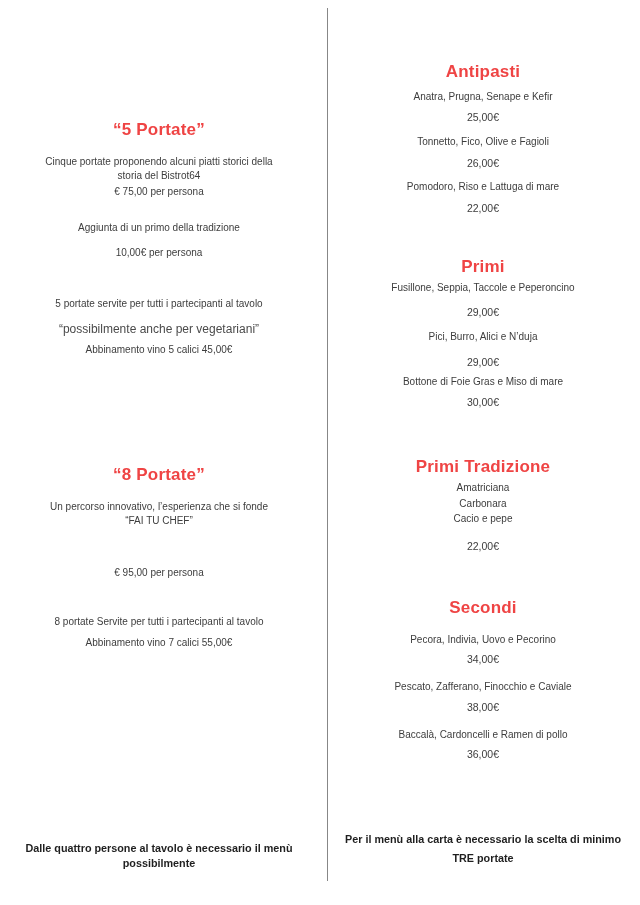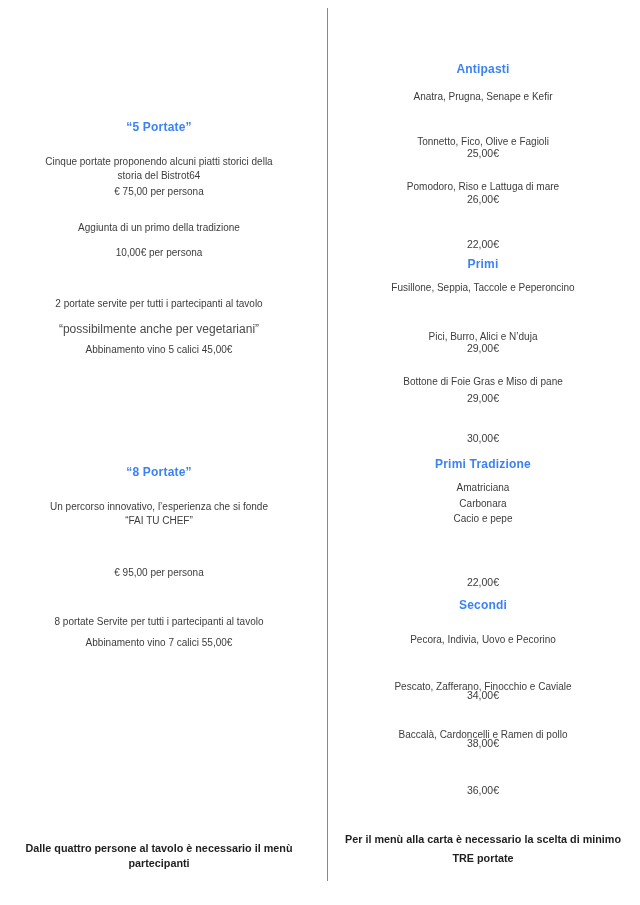--- a/index.html
+++ b/index.html
@@ -8,23 +8,23 @@
     height: 905px;
     background: #ffffff;
     font-family: "Liberation Sans", sans-serif;
     color: #3d3d3d;
     position: relative;
     overflow: hidden;
   }
   .abs { position: absolute; text-align: center; }
   .lcol { left: 0; width: 318px; }
   .rcol { left: 332px; width: 302px; }
-  .h  { font-weight: bold; color: #3b82f6; font-size: 12px; letter-spacing: 0.2px; }
+  .h  { font-weight: bold; color: #ef4444; font-size: 17px; letter-spacing: 0.2px; }
   .t  { font-size: 10px; line-height: 14px; }
-  .p  { font-size: 10.5px; margin-top: 36px; }
+  .p  { font-size: 10.5px; }
   .sm { font-size: 12px; color: #4a4a4a; }
   .b  { font-weight: bold; color: #1f1f1f; font-size: 10.8px; line-height: 15px; }
   .divider {
     position: absolute;
     top: 8px;
     left: 327px;
     width: 1.4px;
     height: 873px;
     background: #878787;
   }
@@ -37,54 +37,54 @@
 <div class="abs lcol h" style="top:120px">“5 Portate”</div>
 
 <div class="abs lcol t" style="top:155px">
   <div>Cinque portate proponendo alcuni piatti storici della</div>
   <div>storia del Bistrot64</div>
 </div>
 
 <div class="abs lcol t" style="top:185px">€ 75,00 per persona</div>
 <div class="abs lcol t" style="top:221px">Aggiunta di un primo della tradizione</div>
 <div class="abs lcol t" style="top:246px">10,00€ per persona</div>
-<div class="abs lcol t" style="top:297px">2 portate servite per tutti i partecipanti al tavolo</div>
+<div class="abs lcol t" style="top:297px">5 portate servite per tutti i partecipanti al tavolo</div>
 <div class="abs lcol sm" style="top:322px">“possibilmente anche per vegetariani”</div>
 <div class="abs lcol t" style="top:343px">Abbinamento vino 5 calici 45,00€</div>
 
 <div class="abs lcol h" style="top:465px">“8 Portate”</div>
 
 <div class="abs lcol t" style="top:500px">
   <div>Un percorso innovativo, l’esperienza che si fonde</div>
   <div>“FAI TU CHEF”</div>
 </div>
 
 <div class="abs lcol t" style="top:566px">€ 95,00 per persona</div>
 <div class="abs lcol t" style="top:615px">8 portate Servite per tutti i partecipanti al tavolo</div>
 <div class="abs lcol t" style="top:636px">Abbinamento vino 7 calici 55,00€</div>
 
 <div class="abs lcol b" style="top:841px">
   <div>Dalle quattro persone al tavolo è necessario il menù</div>
-  <div>partecipanti</div>
+  <div>possibilmente</div>
 </div>
 
 <div class="abs rcol h" style="top:62px">Antipasti</div>
 <div class="abs rcol t" style="top:90px">Anatra, Prugna, Senape e Kefir</div>
 <div class="abs rcol p" style="top:111px">25,00€</div>
 <div class="abs rcol t" style="top:135px">Tonnetto, Fico, Olive e Fagioli</div>
 <div class="abs rcol p" style="top:157px">26,00€</div>
 <div class="abs rcol t" style="top:180px">Pomodoro, Riso e Lattuga di mare</div>
 <div class="abs rcol p" style="top:202px">22,00€</div>
 
 <div class="abs rcol h" style="top:257px">Primi</div>
 <div class="abs rcol t" style="top:281px">Fusillone, Seppia, Taccole e Peperoncino</div>
 <div class="abs rcol p" style="top:306px">29,00€</div>
 <div class="abs rcol t" style="top:330px">Pici, Burro, Alici e N’duja</div>
 <div class="abs rcol p" style="top:356px">29,00€</div>
-<div class="abs rcol t" style="top:375px">Bottone di Foie Gras e Miso di pane</div>
+<div class="abs rcol t" style="top:375px">Bottone di Foie Gras e Miso di mare</div>
 <div class="abs rcol p" style="top:396px">30,00€</div>
 
 <div class="abs rcol h" style="top:457px">Primi Tradizione</div>
 <div class="abs rcol t" style="top:481px">Amatriciana</div>
 <div class="abs rcol t" style="top:497px">Carbonara</div>
 <div class="abs rcol t" style="top:512px">Cacio e pepe</div>
 <div class="abs rcol p" style="top:540px">22,00€</div>
 
 <div class="abs rcol h" style="top:598px">Secondi</div>
 <div class="abs rcol t" style="top:633px">Pecora, Indivia, Uovo e Pecorino</div>

